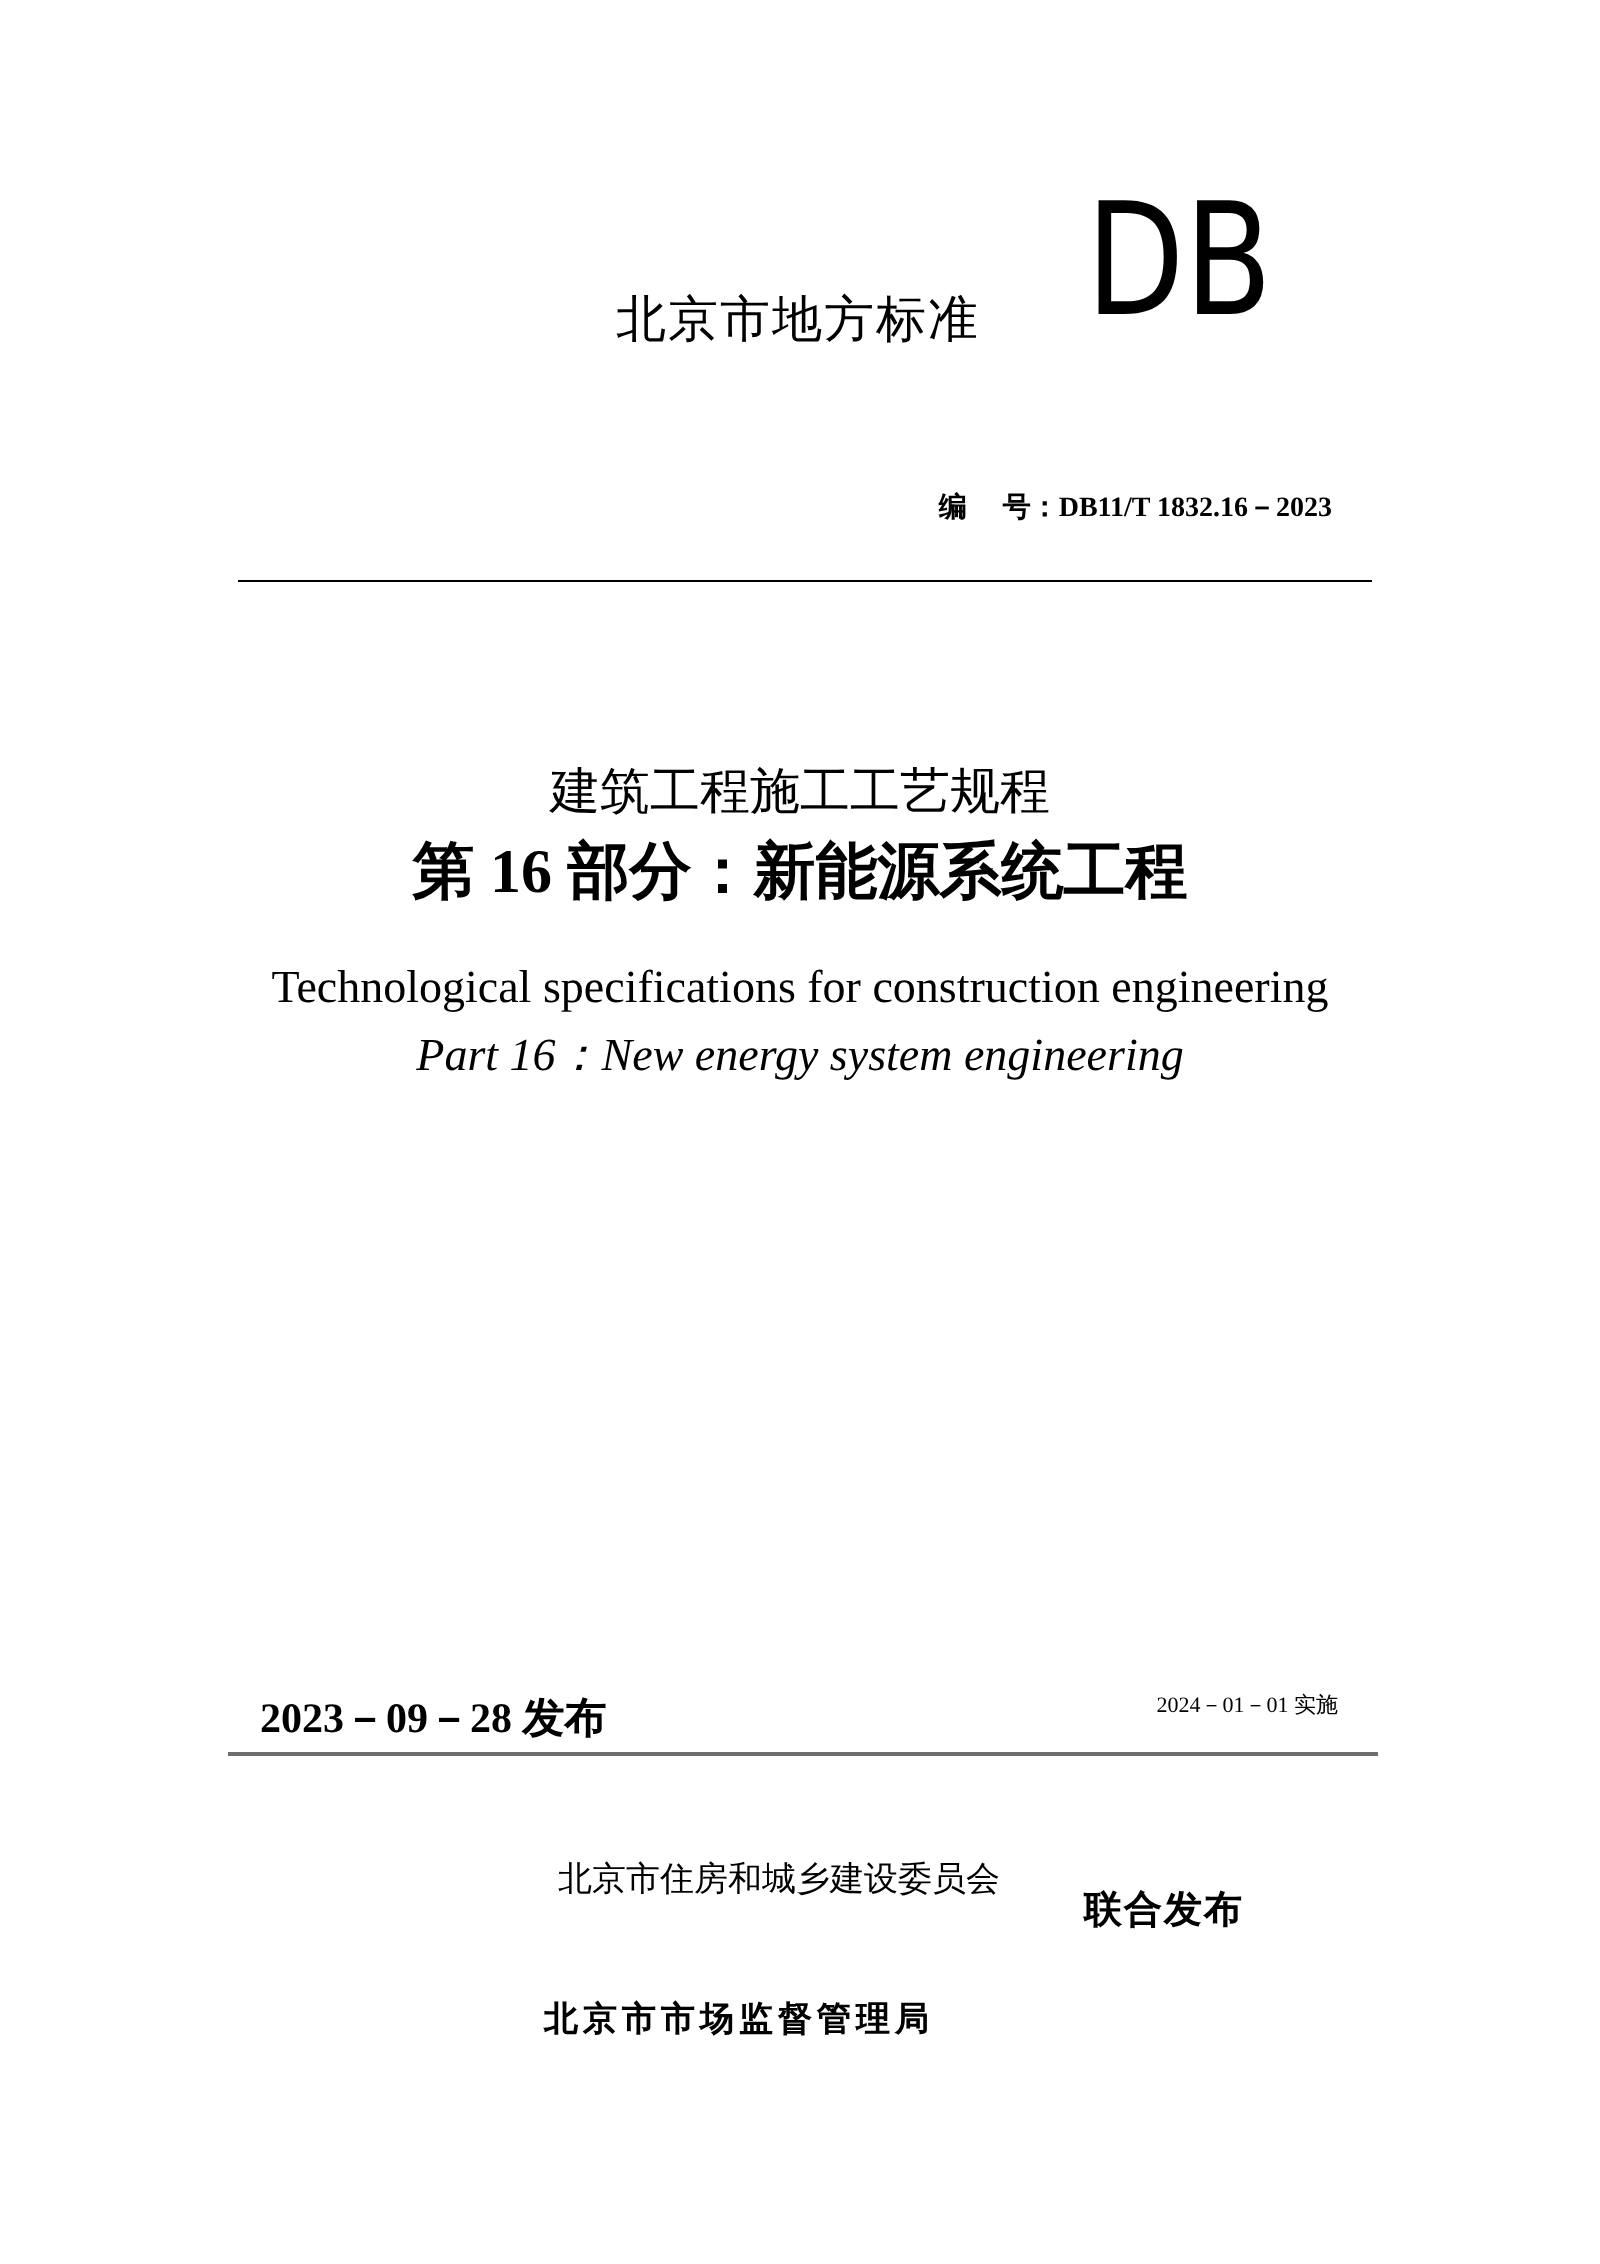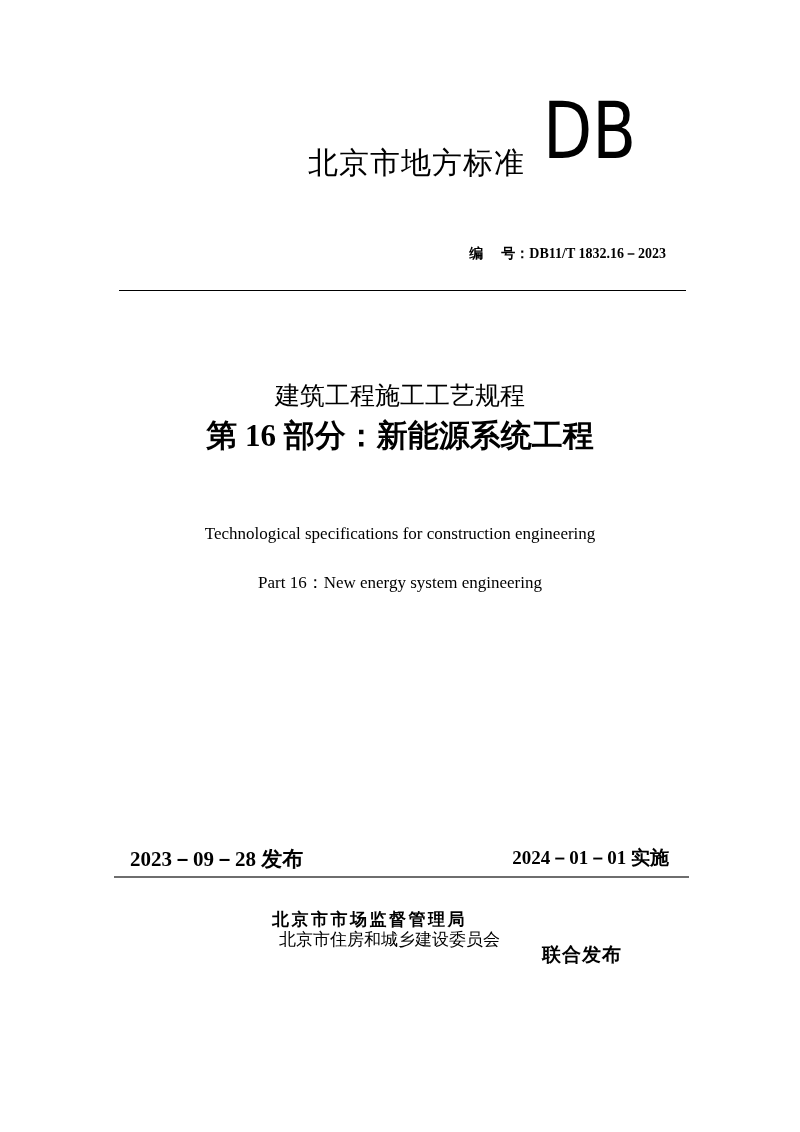--- a/index.html
+++ b/index.html
@@ -1,34 +1,34 @@
 <!DOCTYPE html>
 <html><head>
   <meta charset="utf-8">
   <style>
     html, body { margin: 0; padding: 0; background: #ffffff; }
     body { width: 800px; height: 1132px; position: relative; overflow: hidden; color: #000; }
     .abs { position: absolute; white-space: nowrap; }
-    .std-name { left: 308px; top: 143px; font-family: "DejaVu Sans", sans-serif; font-size: 30px; letter-spacing: 1px; }
+    .std-name { left: 308px; top: 143px; font-family: "DejaVu Sans", sans-serif; font-size: 25px; letter-spacing: 1px; }
     .db-mark { left: 543px; top: 92px; font-family: "DejaVu Sans", sans-serif; font-size: 78px; line-height: 1; transform: scaleX(0.82); transform-origin: left top; }
     .code { right: 134px; top: 245px; font-family: "Liberation Serif", serif; font-weight: bold; font-size: 14px; }
     .code .lbl { letter-spacing: 0; }
     .code .gap { display: inline-block; width: 18px; }
     .rule-top { left: 119px; top: 290px; width: 567px; height: 0; border-top: 1.5px solid #000; }
     .title-cn { left: 0; width: 800px; text-align: center; font-family: "Liberation Serif", "DejaVu Serif", serif; }
     .t1 { top: 379px; font-size: 25px; }
     .t2 { top: 415px; font-size: 31px; font-weight: bold; }
-    .title-en { left: 0; width: 800px; text-align: center; font-family: "Liberation Serif", serif; font-size: 17px; margin-top: 43px; }
+    .title-en { left: 0; width: 800px; text-align: center; font-family: "Liberation Serif", serif; font-size: 23px; }
     .e1 { top: 481px; }
-    .e2 { top: 528px; }
+    .e2 { top: 512px; font-style: italic; }
     .pub-date { left: 130px; top: 845px; font-family: "Liberation Serif", serif; font-weight: bold; font-size: 21px; }
-    .eff-date { right: 131px; top: 845px; font-family: "Liberation Serif", serif; font-weight: bold; font-size: 19px; }
+    .eff-date { right: 131px; top: 845px; font-family: "Liberation Serif", serif; font-weight: normal; font-size: 11px; }
     .rule-bottom { left: 114px; top: 876px; width: 575px; height: 2px; background: #6e6e6e; }
     .issuer1 { left: 279px; top: 928px; font-family: "DejaVu Sans", sans-serif; font-weight: normal; font-size: 17px; }
-    .issuer2 { left: 272px; top: 908px; font-family: Liberation Serif, serif; font-weight: bold; font-size: 17px; letter-spacing: 2.5px; }
+    .issuer2 { left: 272px; top: 998px; font-family: Liberation Serif, serif; font-weight: bold; font-size: 17px; letter-spacing: 2.5px; }
     .joint { left: 542px; top: 942px; font-family: "DejaVu Sans", sans-serif; font-weight: bold; font-size: 19px; letter-spacing: 1px; text-align: center; }
   </style>
 </head>
 <body>
 
 <div class="abs std-name">北京市地方标准</div>
 <div class="abs db-mark">DB</div>
 
 <div class="abs code">
   <span class="lbl">编</span><span class="gap"></span><span class="lbl">号：</span><span>DB11/T 1832.16－2023</span>

